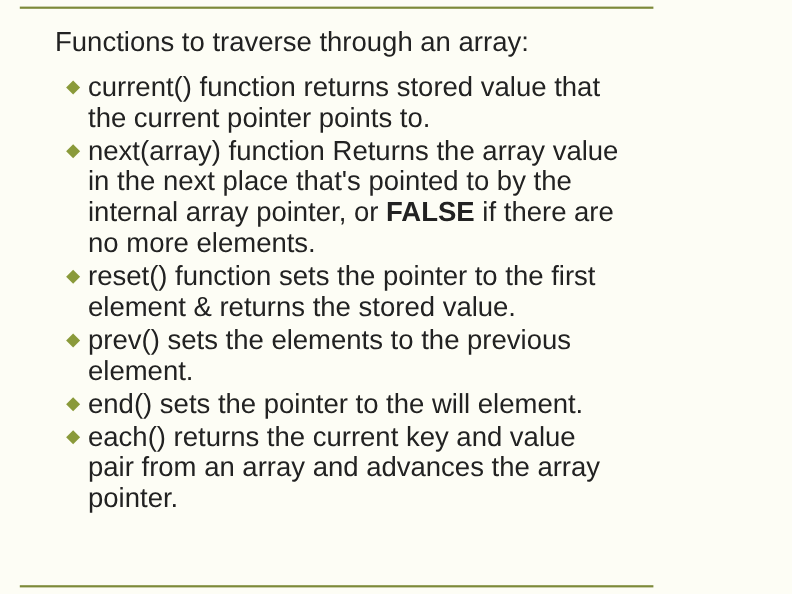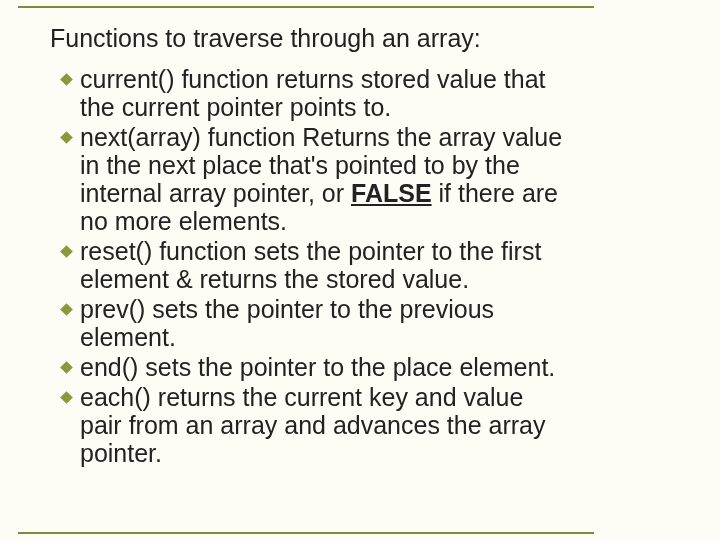--- a/index.html
+++ b/index.html
@@ -57,34 +57,34 @@
     content: "";
     position: absolute;
     left: 0;
     top: 0.42em;
     width: 9px;
     height: 9px;
     background: #8a9a3a;
     
     transform: rotate(45deg);
   }
-  .bold { font-weight: bold; text-decoration: underline; }
+  .bold { font-weight: bold; }
 </style>
 </head>
 <body>
 
 <div class="slide">
   <div class="rule-top"></div>
   <div class="rule-bottom"></div>
 
   <div class="heading">Functions to traverse through an array:</div>
 
   <ul class="list">
     <li><span>current() function returns stored value that the current pointer points to.</span></li>
     <li>
       <span>next(array)  function Returns the array value in the next place that's pointed to by the internal array pointer, or </span><span class="bold">FALSE</span><span> if there are no more elements.</span>
     </li>
     <li><span>reset() function sets the pointer to the first element &amp; returns the stored value.</span></li>
-    <li><span>prev() sets the pointer to the previous element.</span></li>
-    <li><span>end() sets the pointer to the place element.</span></li>
+    <li><span>prev() sets the elements to the previous element.</span></li>
+    <li><span>end() sets the pointer to the will element.</span></li>
     <li><span>each() returns the current key and value pair from an array and advances the array pointer.</span></li>
   </ul>
 </div>
 
 </body></html>

